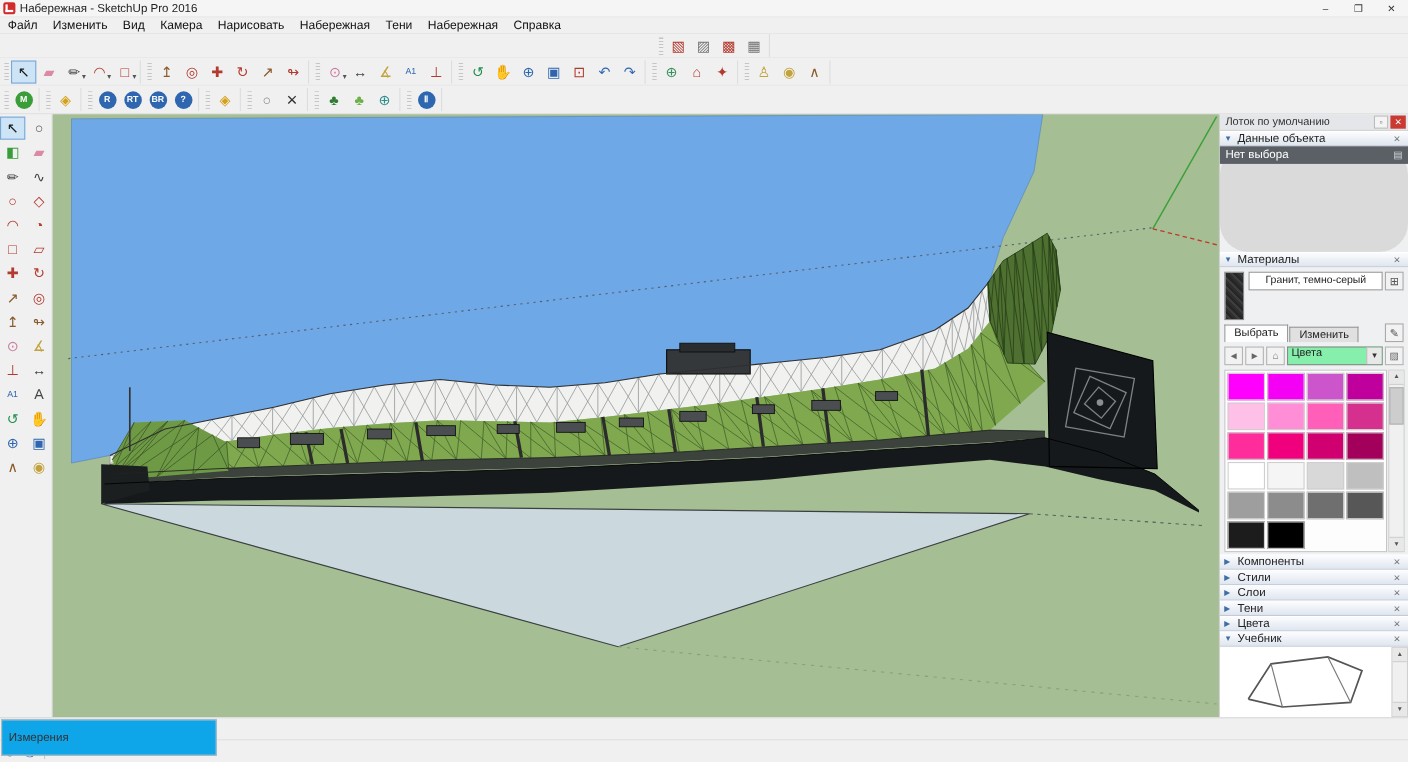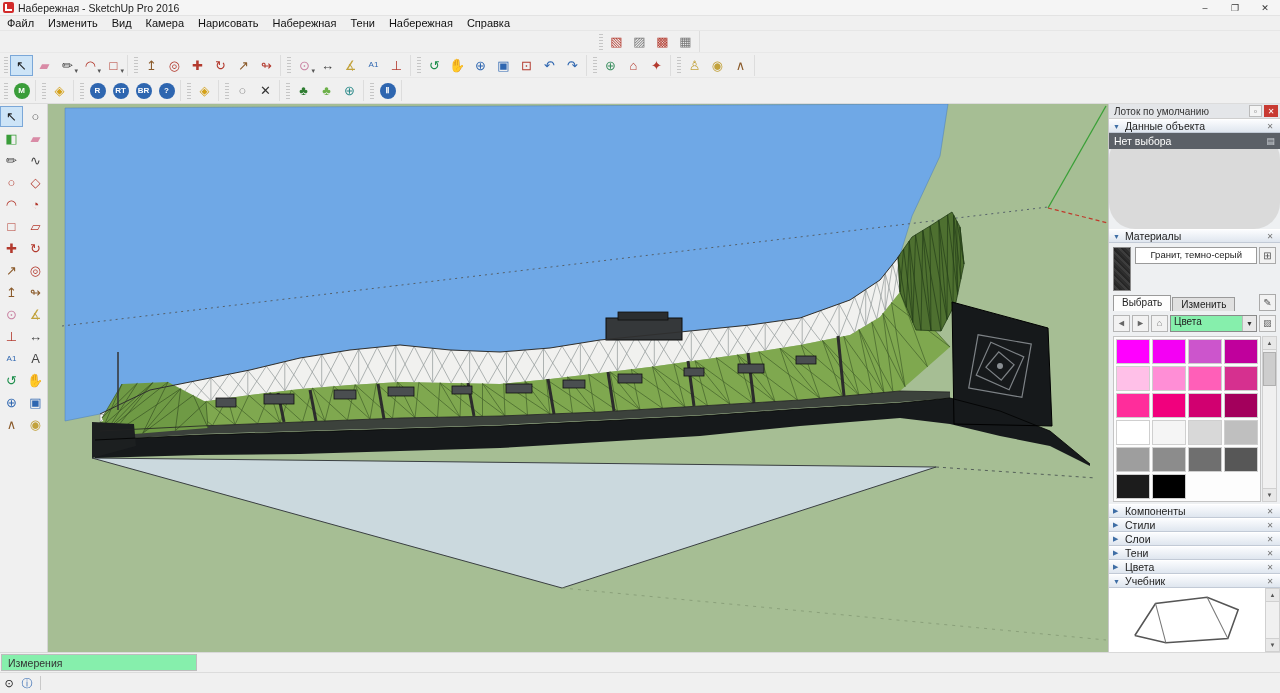--- a/index.html
+++ b/index.html
@@ -66,21 +66,21 @@
   .sw{width:34px;height:25px;border:1px solid #cfcfcf;}
   .vscroll{width:15px;margin-left:1px;background:#f0f0f0;border:1px solid #d0d0d0;display:flex;flex-direction:column;align-items:center;height:166px;}
   .vscroll .sbtn{width:13px;height:13px;font-size:6px;color:#555;display:flex;align-items:center;justify-content:center;background:#e8e8e8;border-bottom:1px solid #d0d0d0;}
   .vscroll .track{flex:1;width:13px;position:relative;}
   .vscroll .thumb{position:absolute;left:0;top:2px;width:13px;height:34px;background:#cdcdcd;border:1px solid #b0b0b0;}
   .vscroll .sbtn.down{border-top:1px solid #d0d0d0;border-bottom:none;}
   .instr-content{flex:1;background:#fff;display:flex;}
   .instr-canvas{flex:1;}
   
   .measurebar{height:20px;background:#f0f0f0;border-top:1px solid #d9d9d9;position:relative;}
-  .measure-box{position:absolute;left:1px;top:1px;width:196px;height:17px;background:#86efac;border:1px solid #bdbdbd;display:flex;align-items:center;padding:0 6px;font-size:10.5px;color:#333;}
+  .measure-box{position:absolute;left:1px;top:1px;width:196px;height:33px;background:#0ea5e9;border:1px solid #bdbdbd;display:flex;align-items:center;padding:0 6px;font-size:10.5px;color:#333;}
   .statusbar{height:21px;background:#f0f0f0;border-top:1px solid #dcdcdc;display:flex;align-items:center;font-size:11px;color:#222;}
   .sico{width:18px;text-align:center;font-size:11px;}
   .ssep{width:1px;height:14px;background:#c9c9c9;margin:0 4px;}
 </style>
 </head>
 <body>
 
 <div class="titlebar">
   <div class="appicon"></div>
   <div class="title">Набережная - SketchUp Pro 2016</div>

